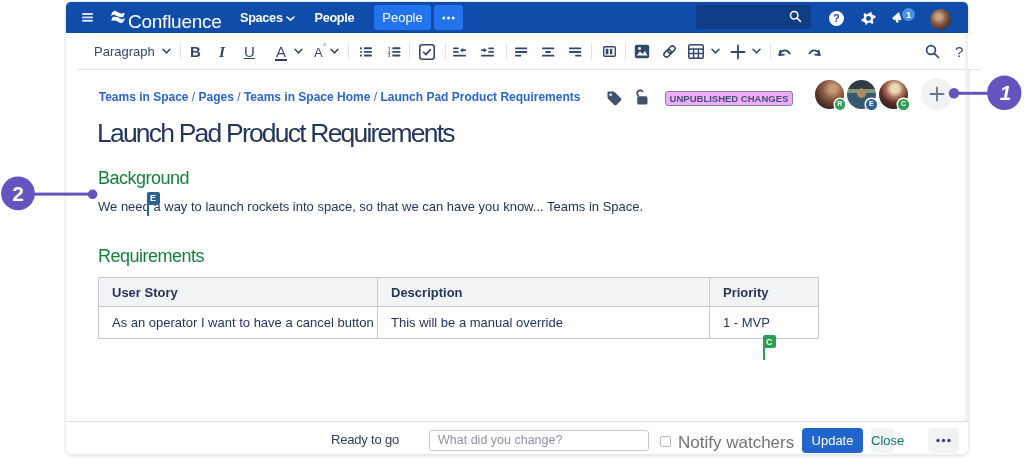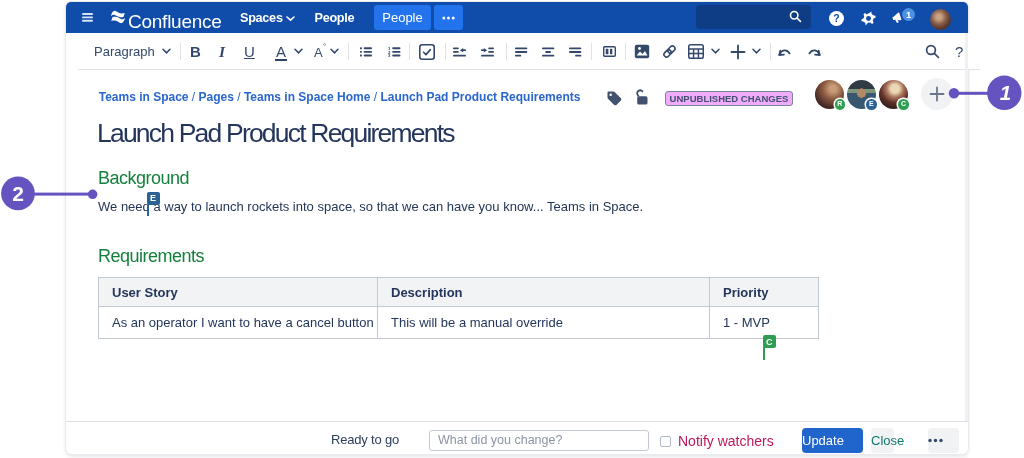--- a/index.html
+++ b/index.html
@@ -28,21 +28,21 @@
 
 .rtable { position:absolute; left:32px; top:275px; border-collapse:collapse;
   font-size:13px; letter-spacing:0; color:#24365c; white-space:nowrap; }
 .rtable th, .rtable td { border:1px solid #c3c9d3; padding:0 0 0 13px; text-align:left;
   font-weight:400; }
 .rtable th { background:#f2f3f5; font-weight:700; height:29px; font-size:13px; }
 .rtable td { height:32px; }
 
 .footer { position:absolute; left:0; top:419px; width:902px; height:33px;
   border-top:1px solid #dcdfe4; background:#fff; border-radius:0 0 6px 6px; }
-.btn { position:absolute; border-radius:4px; font-size:14px; text-align:left; }
+.btn { position:absolute; border-radius:4px; font-size:14px; text-align:center; }
 </style>
 </head>
 <body>
 <div class="card">
   <div class="tb" id="topbar">
     <svg class="abs" style="left:15.6px;top:11px" width="11" height="9" viewBox="0 0 11 9">
       <g fill="#d6e2f5">
           <rect x="0" y="0" width="11" height="1.9" rx="0.9"></rect>
           <rect x="0" y="3.4" width="11" height="1.9" rx="0.9"></rect>
           <rect x="0" y="6.8" width="11" height="1.9" rx="0.9"></rect>
@@ -278,21 +278,21 @@
     <div class="abs" style="left:855px;top:76px;width:32px;height:32px;border-radius:50%;background:#f1f2f4"></div>
     <svg class="abs" style="left:863px;top:84px" width="16" height="16" viewBox="0 0 16 16">
         <path d="M8 1.5 L8 14.5 M1.5 8 L14.5 8" stroke="#6b778c" stroke-width="1.8" stroke-linecap="round"></path>
       </svg>
     <div class="abs" style="left:899px;top:31px;width:3px;height:418px;background:#f0f1f4;border-radius:0 0 5px 0"></div>
   </div>
   <div class="footer" id="footer">
     <div class="abs" style="left:253px;top:10px;width:80px;text-align:right;font-size:13px;letter-spacing:-0.2px;font-weight:500;color:#2c3e5d;white-space:nowrap">Ready to go</div>
     <div class="abs" style="left:363px;top:7.5px;width:220px;height:21px;border:1px solid #c2c9d2;border-radius:3px;background:#fff;font-size:12.5px;color:#8c94a4;line-height:19px;padding-left:8px">What did you change?</div>
     <div class="abs" style="left:594px;top:14px;width:11px;height:11px;border:1px solid #b0b8c4;border-radius:2px;background:#fff"></div>
-    <div class="abs" style="left:612px;top:10.5px;font-size:14px;color:#be185d">Notify watchers</div>
+    <div class="abs" style="left:612px;top:10.5px;font-size:17px;color:#737373">Notify watchers</div>
     <div class="btn" style="left:736px;top:6px;width:61px;height:25px;background:#2065cc;color:#fff;line-height:25px;font-size:13px">Update</div>
     <div class="btn" style="left:805px;top:6px;width:23px;height:25px;background:#f1f2f4;color:#0f766e;line-height:25px;font-size:13px">Close</div>
     <div class="btn" style="left:862px;top:6px;width:31px;height:25px;background:#f1f2f4"><svg width="15" height="5" viewBox="0 0 15 5" style="margin-top:10px">
           <g fill="#33486b">
             <circle cx="2" cy="2.5" r="1.7"></circle>
             <circle cx="7.5" cy="2.5" r="1.7"></circle>
             <circle cx="13" cy="2.5" r="1.7"></circle>
           </g>
         </svg></div>
   </div>

